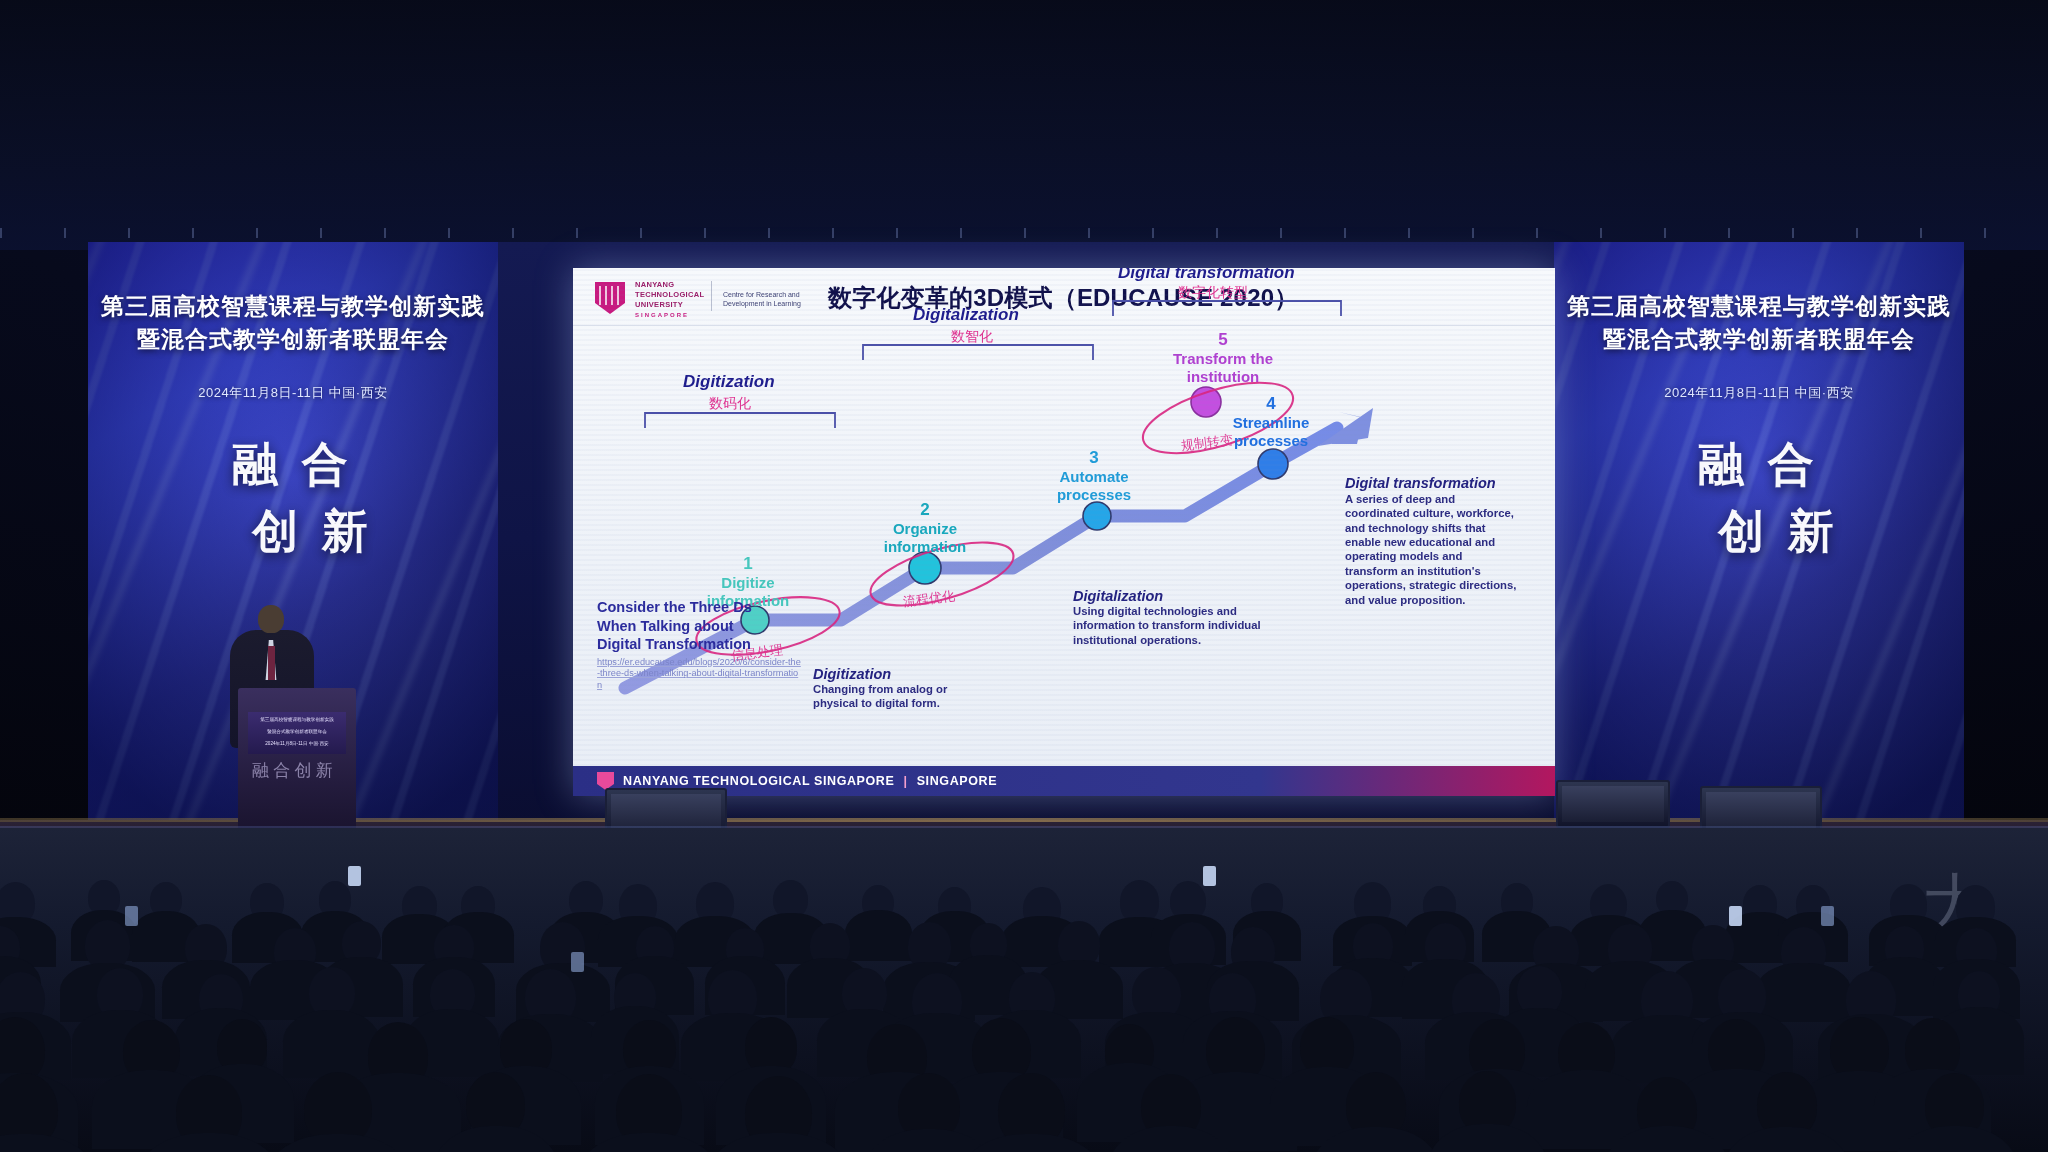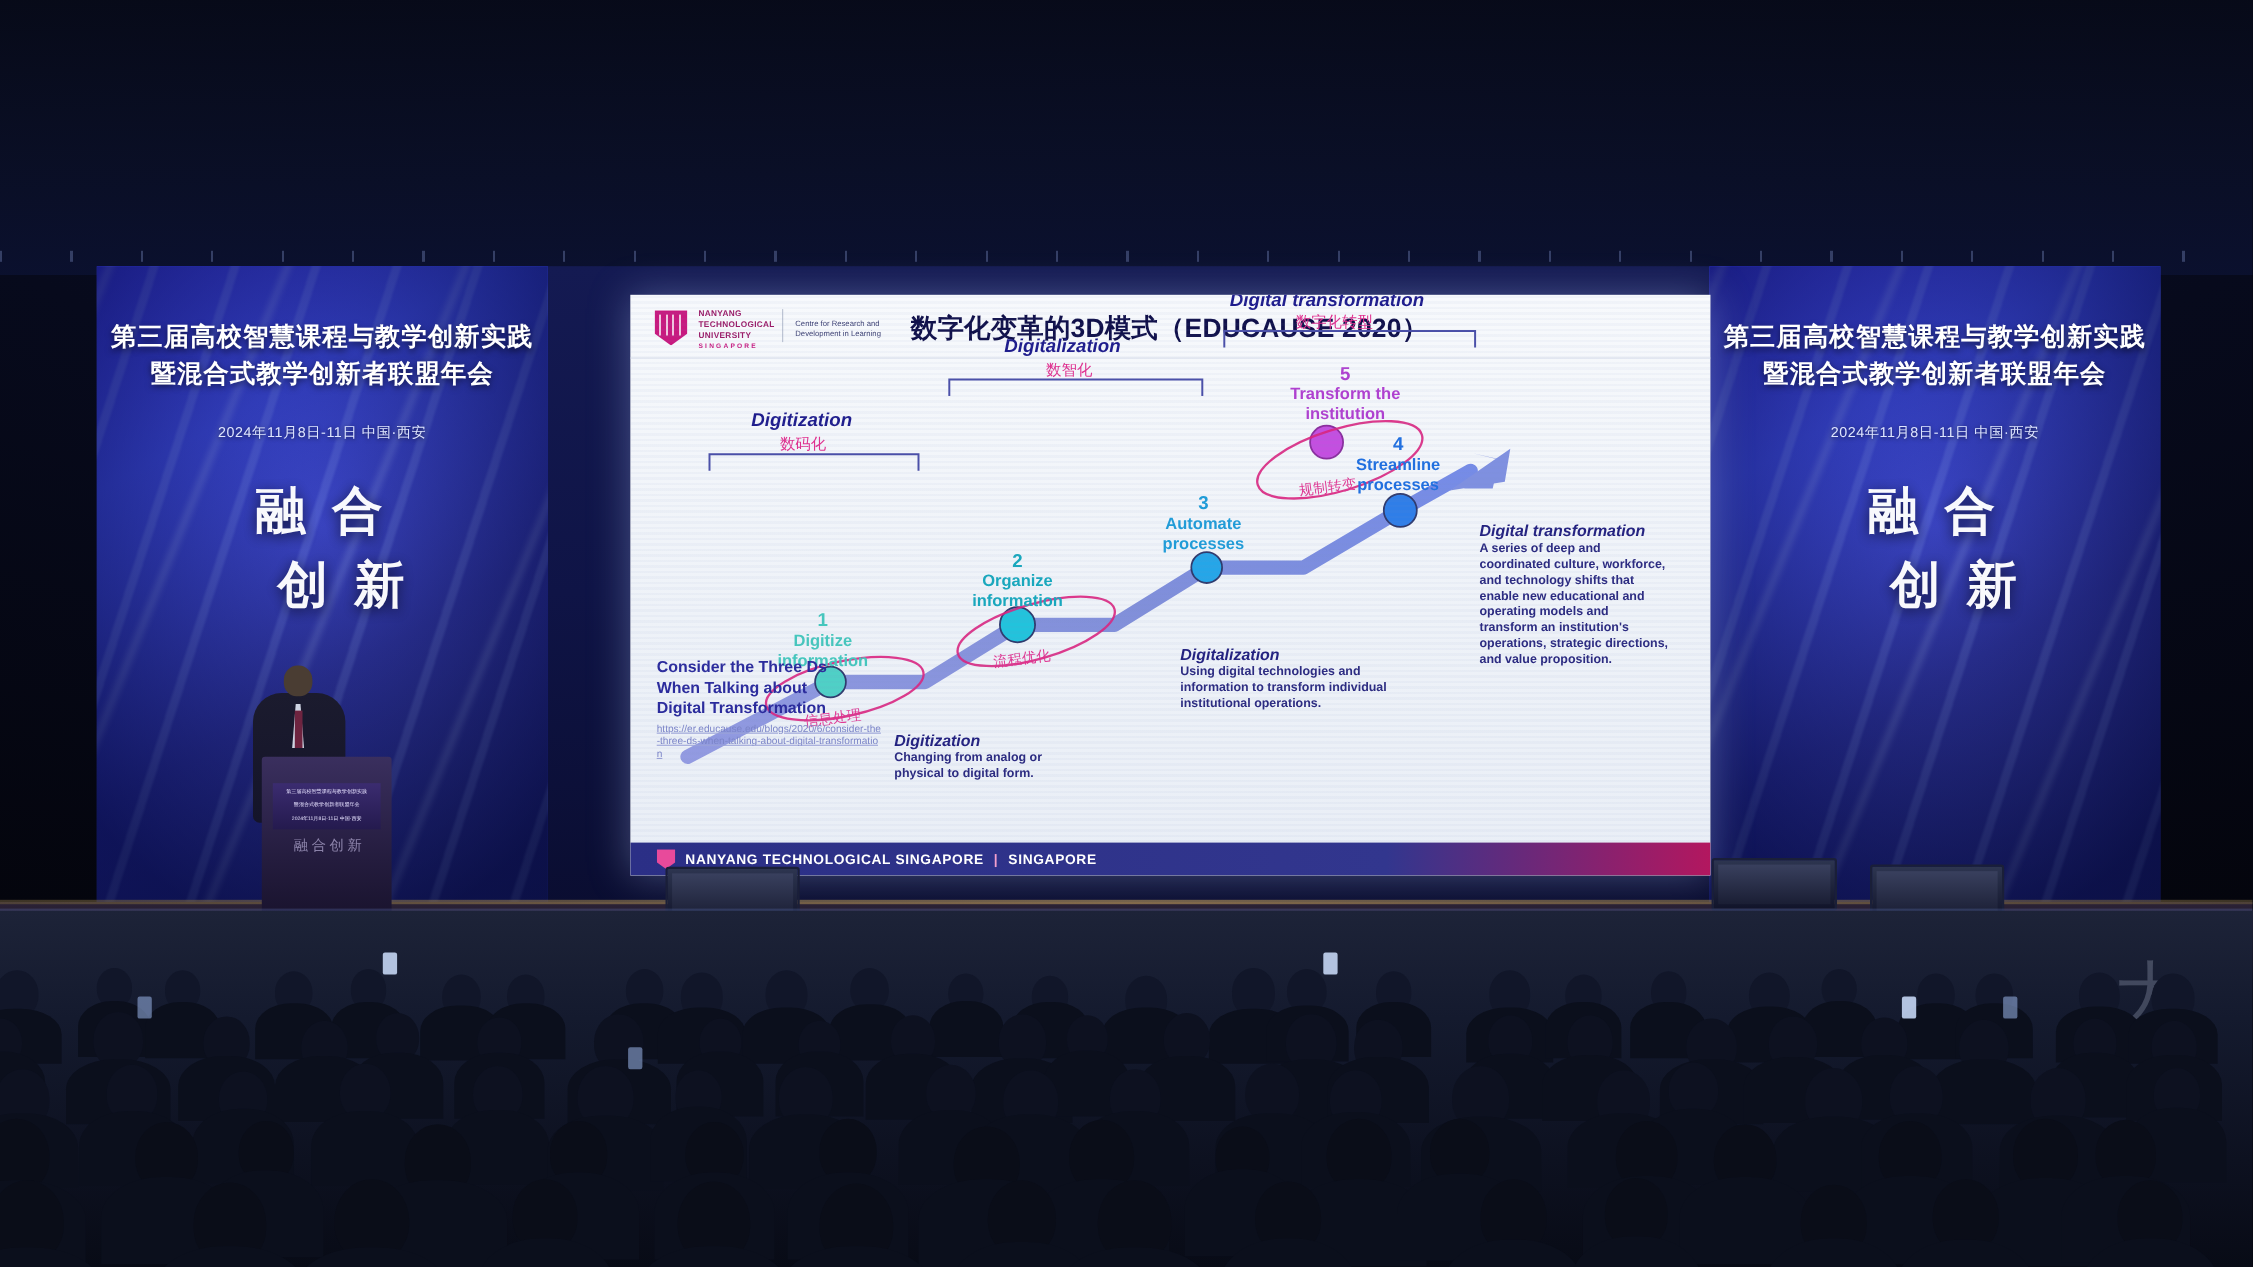--- a/index.html
+++ b/index.html
@@ -114,22 +114,22 @@
   .stage-floor{position:absolute;left:0;top:820px;width:100%;height:70px;
     background:linear-gradient(180deg,#2b2236 0%,#1a1422 60%,#0d0a14 100%);}
   .floor-edge{position:absolute;left:0;top:818px;width:100%;height:4px;
     background:linear-gradient(90deg,#6b5a3a,#caa55e,#6b5a3a);opacity:.55;}
   .podium{position:absolute;left:238px;top:688px;width:118px;height:170px;
     background:linear-gradient(180deg,#3a2f5e 0%,#241c3e 55%,#140f26 100%);
     border-radius:3px;}
   .podium-plate{position:absolute;left:248px;top:712px;width:98px;height:42px;
     background:linear-gradient(180deg,#3b2c70,#241a4e);}
   .podium-plate .pp1{color:#e7e2ff;font-size:4.6px;text-align:center;margin-top:5px;line-height:1.5;}
-  .podium-calli{position:absolute;left:252px;top:760px;width:92px;text-align:center;
-    color:#cfc6ef;font-family:"Liberation Serif",serif;font-size:13px;opacity:.6;line-height:1.35;}
+  .podium-calli{position:absolute;left:252px;top:760px;width:92px;text-align:left;
+    color:#cfc6ef;font-family:"Liberation Serif",serif;font-size:17px;opacity:.6;line-height:1.35;}
   .speaker-head{position:absolute;left:258px;top:605px;width:26px;height:28px;
     background:#4a3d33;border-radius:48% 48% 44% 44%;}
   .speaker-body{position:absolute;left:230px;top:630px;width:84px;height:118px;
     background:linear-gradient(180deg,#1b1b2e 0%,#14142a 100%);
     border-radius:26px 26px 6px 6px;}
   .speaker-shirt{position:absolute;left:262px;top:640px;width:18px;height:40px;
     background:#cfd4e2;clip-path:polygon(38% 0,62% 0,80% 100%,20% 100%);}
   .speaker-tie{position:absolute;left:268px;top:646px;width:7px;height:34px;background:#6e2440;}
 
   .monitor{position:absolute;bottom:0;background:linear-gradient(180deg,#2d3550,#11142a);

